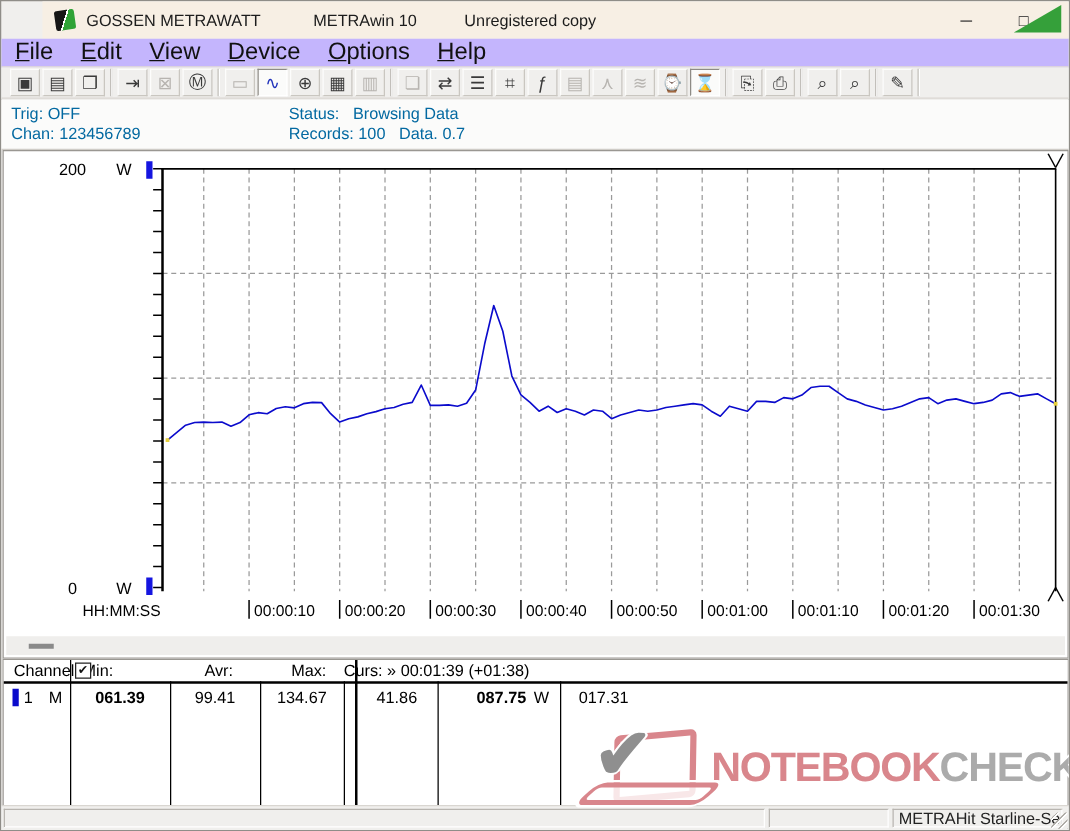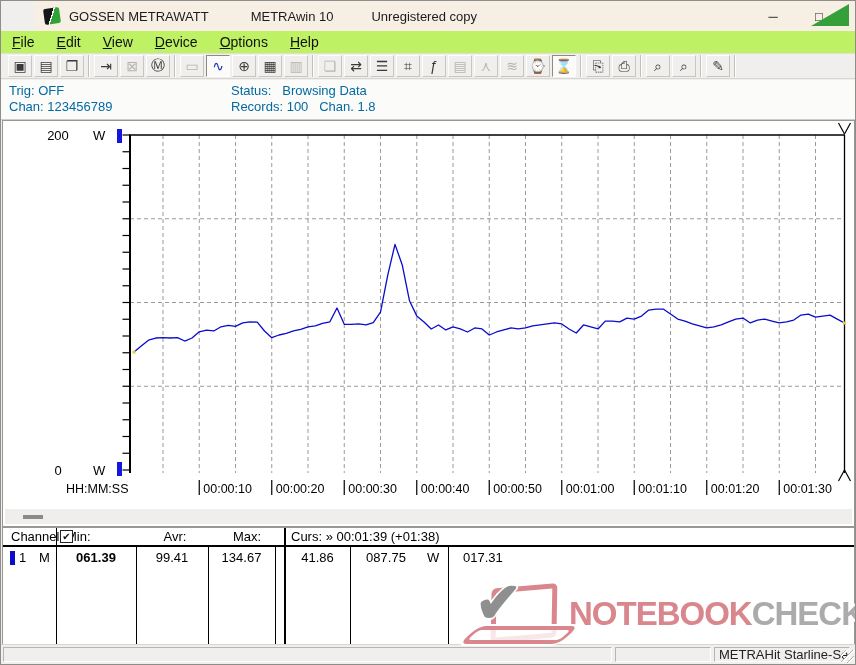--- a/index.html
+++ b/index.html
@@ -10,22 +10,22 @@
             display:flex;align-items:center;font-size:13px;color:#1c1c1c;margin-left:33px;}
   .app-icon{width:16px;height:16px;margin:0 9px 0 10px;transform:rotate(-8deg);
             background:linear-gradient(115deg,#161616 0 46%,#ffffff 46% 52%,#2fa336 52% 100%);
             border-radius:2px;}
   .t-brand{margin-right:42px;}
   .t-app{margin-right:38px;}
   .wbtns{position:absolute;right:0;top:0;height:30px;display:flex;}
   .wbtn{width:46px;height:30px;display:flex;align-items:center;justify-content:center;
         font-size:13px;color:#222;}
   
-  .menubar{position:absolute;left:0;top:30px;width:100%;height:22px;background:#bef264;
-           border-bottom:1px solid #e3ddd4;display:flex;align-items:center;font-size:14px;}
+  .menubar{position:absolute;left:0;top:30px;width:100%;height:22px;background:#c4b5fd;
+           border-bottom:1px solid #e3ddd4;display:flex;align-items:flex-start;font-size:19px;}
   .menu-item{padding:0 10px;margin:0 1px;line-height:21px;color:#111;}
   .menu-item u{text-decoration:underline;}
   
   .toolbar{position:absolute;left:0;top:53px;width:100%;height:25px;background:#f0efed;
            border-bottom:1px solid #d9d6d1;display:flex;align-items:center;padding-left:6px;box-sizing:border-box;}
   .tb-btn{width:24px;height:22px;margin:0 1px;display:flex;align-items:center;justify-content:center;
           font-size:14px;color:#3a3a3a;background:#f0efed;
           border:1px solid;border-color:#fdfdfc #c9c6c0 #c9c6c0 #fdfdfc;box-sizing:border-box;}
   .tb-btn.disabled{color:#b7b4b0;}
   .tb-btn.pressed{border-color:#8e8b86 #ffffff #ffffff #8e8b86;background:#fbfbfa;}
@@ -140,21 +140,21 @@
       <div class="tb-sep"></div>
       <div class="tb-btn">✎</div>
       <div class="tb-sep"></div>
     </div>
   <div class="brand-triangle"></div>
 
   <div class="infobar">
     <div class="info-line" style="left:8px;top:3px;"><span>Trig:</span> <span>OFF</span></div>
     <div class="info-line" style="left:8px;top:19px;"><span>Chan:</span> <span>123456789</span></div>
     <div class="info-line" style="left:230px;top:3px;"><span>Status:</span>&nbsp;&nbsp; <span>Browsing Data</span></div>
-    <div class="info-line" style="left:230px;top:19px;"><span>Records:</span> <span>100</span>&nbsp;&nbsp; <span>Chan.</span> <span>1.8</span></div>
+    <div class="info-line" style="left:230px;top:19px;"><span>Records:</span> <span>100</span>&nbsp;&nbsp; <span>Data.</span> <span>0.7</span></div>
   </div>
 
   <div class="chartpanel">
     <svg id="chart-svg" width="849" height="385" viewBox="0 0 849 385">
         <line x1="160" y1="14" x2="160" y2="352" stroke="#9a9a9a" stroke-width="1" stroke-dasharray="4 3"></line>
         <line x1="196.25" y1="14" x2="196.25" y2="352" stroke="#9a9a9a" stroke-width="1" stroke-dasharray="4 3"></line>
         <line x1="232.5" y1="14" x2="232.5" y2="352" stroke="#9a9a9a" stroke-width="1" stroke-dasharray="4 3"></line>
         <line x1="268.75" y1="14" x2="268.75" y2="352" stroke="#9a9a9a" stroke-width="1" stroke-dasharray="4 3"></line>
         <line x1="305" y1="14" x2="305" y2="352" stroke="#9a9a9a" stroke-width="1" stroke-dasharray="4 3"></line>
         <line x1="341.25" y1="14" x2="341.25" y2="352" stroke="#9a9a9a" stroke-width="1" stroke-dasharray="4 3"></line>
@@ -235,41 +235,41 @@
       <div class="scroll-thumb"></div>
     </div>
   </div>
 
   <div class="tablepanel">
     <div class="tbl-header">
       <span class="th-label" style="left:8px;">Channel:</span>
       <span class="th-label" style="left:63px;width:60px;text-align:left;">Min:</span>
       <span class="th-label" style="left:142px;width:60px;text-align:center;">Avr:</span>
       <span class="th-label" style="left:214px;width:60px;text-align:center;">Max:</span>
-      <span class="th-label" style="left:288px;">Curs: » 00:01:39 (+01:38)</span>
+      <span class="th-label" style="left:272px;">Curs: » 00:01:39 (+01:38)</span>
     </div>
     <div class="checkbox"><span>✔</span></div>
 
     <div class="vline" style="left:53px;top:0;"></div>
     <div class="vline" style="left:133px;top:17px;"></div>
     <div class="vline" style="left:205px;top:17px;"></div>
     <div class="vline" style="left:272px;top:17px;"></div>
     <div class="vline thick" style="left:281px;top:0;"></div>
     <div class="vline" style="left:347px;top:17px;"></div>
     <div class="vline" style="left:445px;top:17px;"></div>
 
     <div>
       <div class="chan-bar"></div>
       <span class="cell" style="left:16px;">1</span>
       <span class="cell" style="left:36px;">M</span>
       <span class="cell" style="left:54px;width:78px;font-weight:bold;">061.39</span>
       <span class="cell" style="left:134px;width:70px;">99.41</span>
       <span class="cell" style="left:206px;width:65px;">134.67</span>
       <span class="cell" style="left:283px;width:63px;">41.86</span>
-      <span class="cell" style="left:348px;width:70px;text-align:center;">087.75</span>
+      <span class="cell" style="left:348px;width:70px;text-align:right;font-weight:bold;">087.75</span>
       <span class="cell" style="left:424px;">W</span>
       <span class="cell" style="left:460px;">017.31</span>
     </div>
   </div>
 
   <div class="watermark">
     <div class="wm-laptop">
       <div class="wm-screen"></div>
       <div class="wm-base"></div>
       <div class="wm-check">✔</div>

